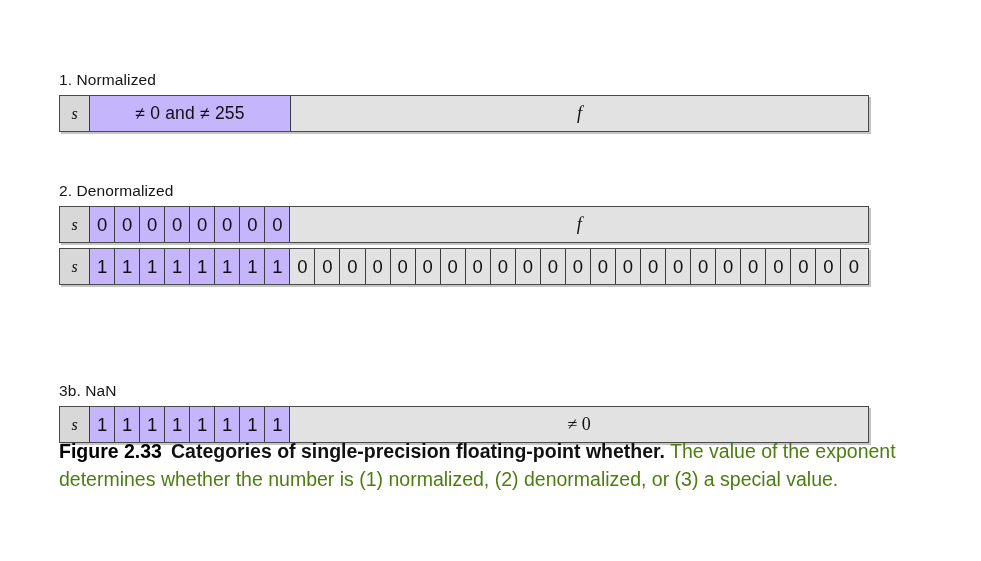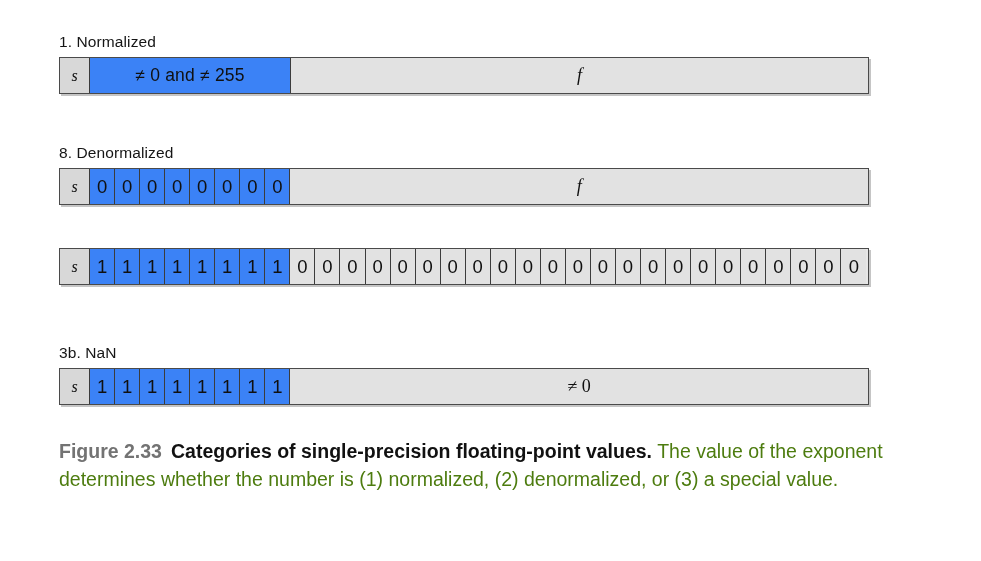--- a/index.html
+++ b/index.html
@@ -30,20 +30,21 @@
   }
 
   .group-label {
     font-family: "Liberation Sans", sans-serif;
     font-size: 15.5px;
     line-height: 18px;
     color: #151515;
     letter-spacing: 0.1px;
     margin-bottom: 6px;
     white-space: nowrap;
+    margin-top: 38px;
   }
 
   
   .strip {
     position: relative;
     display: flex;
     height: 37px;
     box-sizing: border-box;
     border: 1px solid #4a4a4a;
     background: #e7e7e7;
@@ -68,21 +69,21 @@
   .cell.sign {
     width: 30px;
     flex: 0 0 30px;
     background: #d8d8d8;
     font-family: "Liberation Serif", serif;
     font-style: italic;
     font-size: 16px;
   }
 
   .cell.blue {
-    background: #3b82f6;
+    background: #c4b5fd;
   }
 
   .cell.bit {
     width: 25.05px;
     flex: 0 0 25.05px;
     font-size: 18.5px;
   }
 
   .cell.grow {
     flex: 1 1 auto;
@@ -112,21 +113,21 @@
     left: 59px;
     top: 437px;
     width: 855px;
     font-family: "Liberation Sans", sans-serif;
     font-size: 19.5px;
     line-height: 28px;
     color: #141414;
   }
   #caption .fignum {
     font-weight: bold;
-    color: #737373;
+    color: #000000;
     margin-right: 9px;
   }
   #caption .figtitle {
     font-weight: bold;
     color: #111111;
   }
   #caption .figbody {
     font-weight: normal;
     color: #4d7c0f;
   }
@@ -139,21 +140,21 @@
   <div class="group" style="top:33px;">
     <div class="group-label">1. Normalized</div>
     <div class="strip">
       <div class="cell sign">s</div>
       <div class="cell blue expwide">≠ 0 and ≠ 255</div>
       <div class="cell grow frac">f</div>
     </div>
   </div>
 
   <div class="group" style="top:144px;">
-    <div class="group-label">8. Denormalized</div>
+    <div class="group-label">2. Denormalized</div>
     <div class="strip">
       <div class="cell sign">s</div>
       <div class="cell blue bit">0</div>
       <div class="cell blue bit">0</div>
       <div class="cell blue bit">0</div>
       <div class="cell blue bit">0</div>
       <div class="cell blue bit">0</div>
       <div class="cell blue bit">0</div>
       <div class="cell blue bit">0</div>
       <div class="cell blue bit">0</div>
@@ -208,16 +209,16 @@
       <div class="cell blue bit">1</div>
       <div class="cell blue bit">1</div>
       <div class="cell blue bit">1</div>
       <div class="cell blue bit">1</div>
       <div class="cell blue bit">1</div>
       <div class="cell grow neqzero">≠ 0</div>
     </div>
   </div>
 
   <div id="caption">
-    <span class="fignum">Figure 2.33</span><span class="figtitle">Categories of single-precision floating-point values.</span> <span class="figbody">The value of the exponent determines whether the number is (1) normalized, (2) denormalized, or (3) a special value.</span>
+    <span class="fignum">Figure 2.33</span><span class="figtitle">Categories of single-precision floating-point whether.</span> <span class="figbody">The value of the exponent determines whether the number is (1) normalized, (2) denormalized, or (3) a special value.</span>
   </div>
 
 </div>
 
 </body></html>

